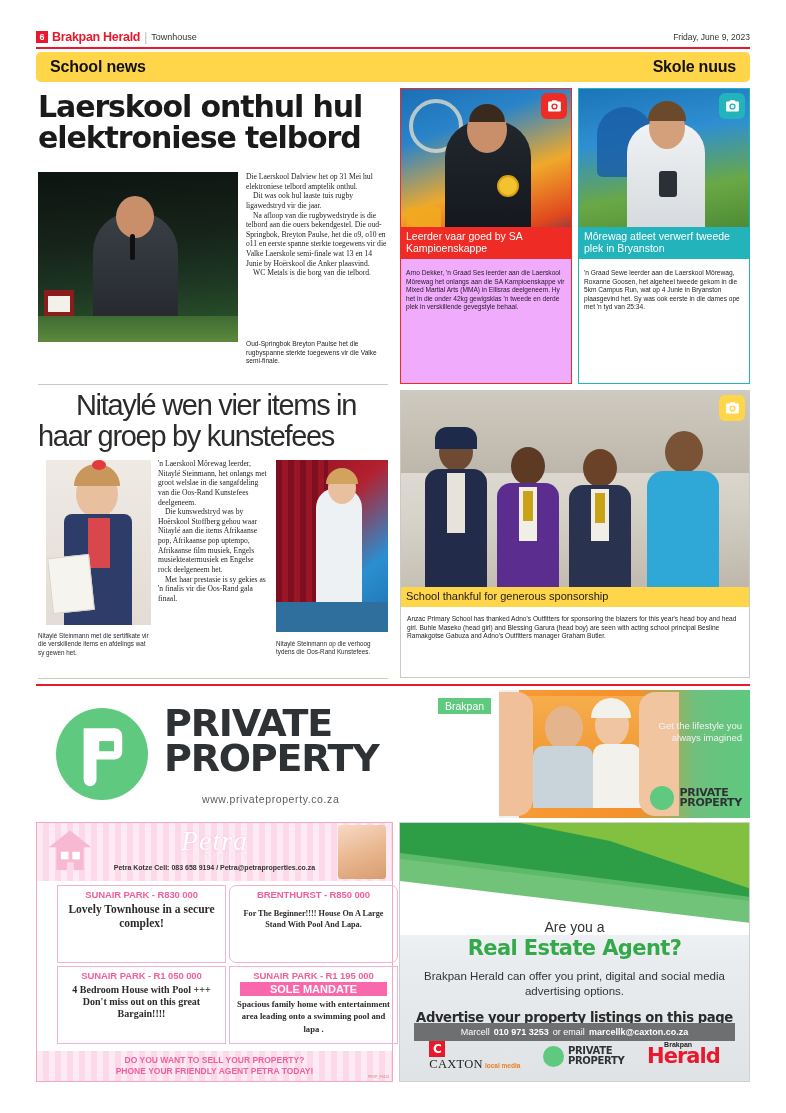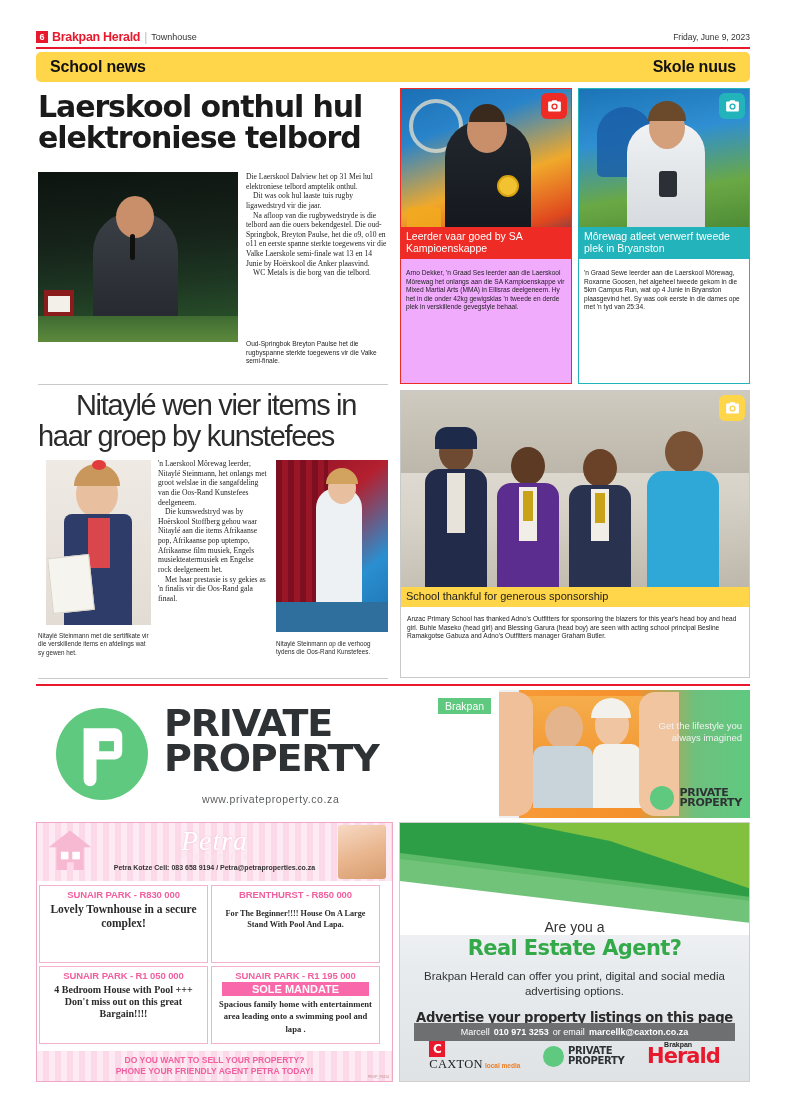--- a/index.html
+++ b/index.html
@@ -115,21 +115,21 @@
   }
   .petra-logo .p1 { font-family:"Liberation Serif", serif; font-style:italic; font-size:28px; color:#fff; letter-spacing:1px; text-shadow: 0 0 2px #f3b9d3; }
   .petra-logo .p2 { font-family:"Liberation Serif", serif; font-style:italic; font-size:12px; color:#fbe0ec; margin-top:-8px; letter-spacing:2px;}
   .petra-contact {
     position:absolute; left:0; top:41px; width:100%; text-align:center;
     font-family:"Liberation Sans", sans-serif; font-weight:bold; font-size:7px; color:#333;
   }
   .petra-house { position:absolute; left:10px; top:6px; width:46px; height:44px; }
   .petra-lady { position:absolute; right:6px; top:2px; width:48px; height:54px; border-radius:3px;
      background: linear-gradient(160deg,#f7d9c4 0%,#e8b58d 55%,#d79c6f 100%); }
-  .petra-grid { position:absolute; left:2px; top:62px; width:341px; }
+  .petra-grid { position:absolute; left:20px; top:62px; width:341px; }
   .lst { border:1px solid #f3b3cd; padding:3px 4px 5px 4px; text-align:center; }
   .lst .price {
     font-family:"Liberation Sans", sans-serif; font-weight:bold; font-size:9.5px; color:#f0609f;
     letter-spacing:-0.1px;
   }
   .lst .desc {
     font-family:Liberation Serif, serif; font-weight:bold; font-size:11.5px; color:#2b2b2b; line-height:1.2;
   }
   .lst .desc.small { font-size:8.2px; line-height:1.35; }
   .lst .desc.sm2 { font-size:8.6px; line-height:1.45; font-weight:bold; }
@@ -386,21 +386,21 @@
       <div class="petra-lady"></div>
       <div class="petra-contact">Petra Kotze Cell: 083 658 9194 / Petra@petraproperties.co.za</div>
     </div>
 
     <div class="petra-grid">
       <div style="display:grid;grid-template-columns:1fr 1fr;gap:3px;">
         <div class="lst" style="min-height:78px;">
           <div class="price">SUNAIR PARK - R830 000</div>
           <div class="desc" style="margin-top:3px;">Lovely Townhouse in a secure complex!</div>
         </div>
-        <div class="lst" style="min-height:78px;">
+        <div class="lst" style="min-height:78px;border-radius:7px;">
           <div class="price">BRENTHURST - R850 000</div>
           <div class="desc small" style="margin-top:8px;">For The Beginner!!!! House On A Large Stand With Pool And Lapa.</div>
         </div>
         <div class="lst" style="min-height:78px;">
           <div class="price">SUNAIR PARK - R1 050 000</div>
           <div class="desc" style="font-size:10px;margin-top:3px;">4 Bedroom House with Pool +++  Don't miss out on this great Bargain!!!!</div>
         </div>
         <div class="lst" style="min-height:78px;">
           <div class="price">SUNAIR PARK - R1 195 000</div>
           <div class="sole">SOLE MANDATE</div>

